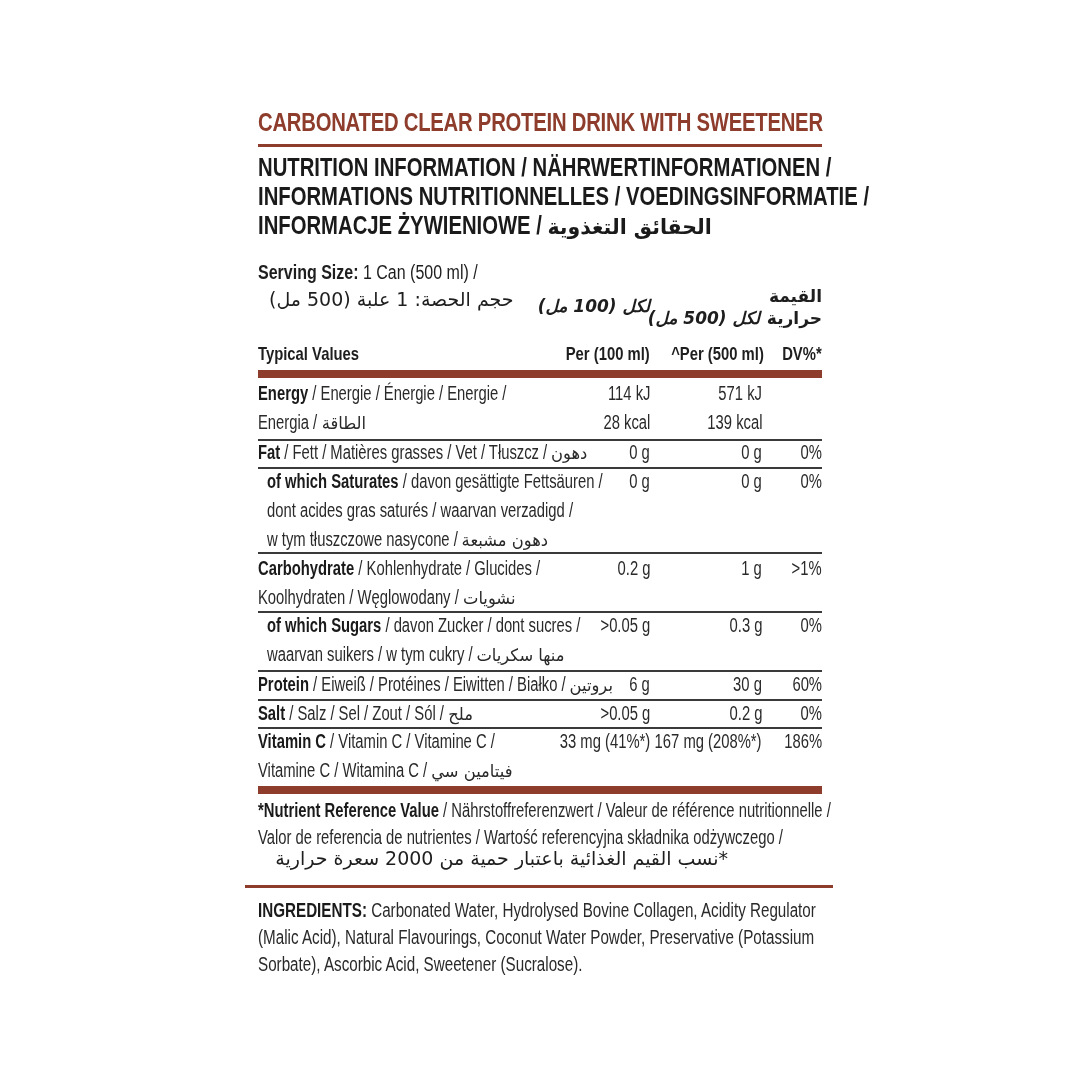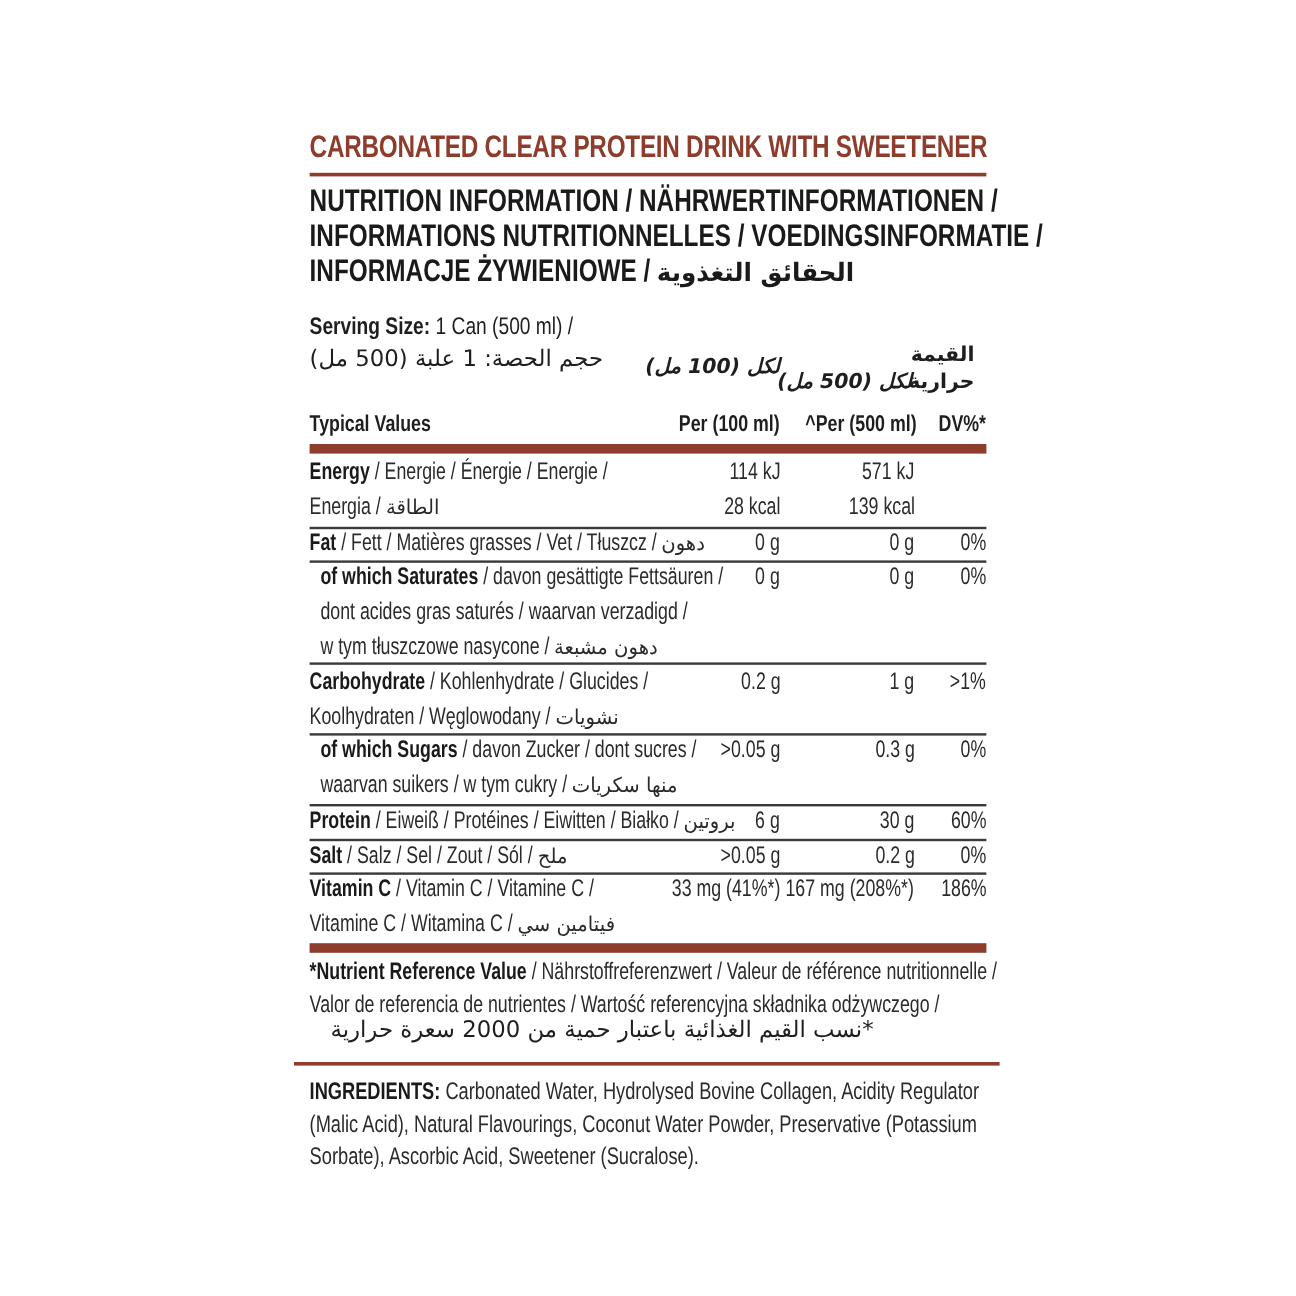--- a/index.html
+++ b/index.html
@@ -12,21 +12,21 @@
   .title-rule { position: absolute; left: 0; top: 39px; width: 564px; height: 3px; background: #8e3d2c; }
 
   .sub-heading { position: absolute; left: 0; top: 48px; width: 720px; font-size: 26px; font-weight: bold;
                  line-height: 29px; transform: scaleX(0.78); transform-origin: left; white-space: nowrap; color: #1a1a1a; }
   .arabic { font-family: "DejaVu Sans", sans-serif; font-weight: normal; }
   .sub-heading .arabic { font-weight: bold; font-size: 21px; display: inline-block; transform: scaleX(1.25); transform-origin: left; }
 
   .serving { position: absolute; left: 0; top: 153px; font-size: 20px; line-height: 28px; white-space: nowrap;
              transform: scaleX(0.8); transform-origin: left; }
   .serving b { font-weight: bold; }
-  .serving-ar { position: absolute; left: 0; top: 183px; font-size: 19px; white-space: nowrap; direction: rtl; unicode-bidi: plaintext; }
+  .serving-ar { position: absolute; left: 11px; top: 183px; font-size: 19px; white-space: nowrap; direction: rtl; unicode-bidi: plaintext; }
 
   .col-ar { position: absolute; font-size: 17px; font-weight: bold; white-space: nowrap; direction: rtl; text-align: right; }
   .hdr-row { position: absolute; top: 238px; font-size: 19px; font-weight: bold; white-space: nowrap;
              transform: scaleX(0.78); }
   .bar { position: absolute; left: 0; width: 564px; height: 8px; background: #8e3d2c; }
   .rule { position: absolute; height: 2px; background: #3a3a3a; }
 
   .row-text { position: absolute; font-size: 20px; line-height: 29px; white-space: nowrap; transform: scaleX(0.74);
               transform-origin: left; color: #2a2a2a; }
   .row-text b { font-weight: bold; color: #1a1a1a; }
@@ -52,21 +52,21 @@
 
   <div class="sub-heading">
     <div>NUTRITION INFORMATION / NÄHRWERTINFORMATIONEN /</div>
     <div>INFORMATIONS NUTRITIONNELLES / VOEDINGSINFORMATIE /</div>
     <div><span>INFORMACJE ŻYWIENIOWE /</span> <span class="arabic">الحقائق التغذوية</span></div>
   </div>
 
   <div class="serving"><b>Serving Size:</b> <span>1 Can (500 ml) /</span></div>
   <div class="serving-ar arabic">حجم الحصة: 1 علبة (500 مل)</div>
 
-  <div class="col-ar arabic" style="right:10px; top:180px; line-height:22px;">
+  <div class="col-ar arabic" style="right:0; top:180px; line-height:22px;">
     <div>القيمة</div>
     <div>حرارية</div>
   </div>
   <div class="col-ar arabic" style="right:62px; top:203px;font-style:italic;">لكل (500 مل)</div>
   <div class="col-ar arabic" style="right:172px; top:191px;font-style:italic;">لكل (100 مل)</div>
 
   <div class="hdr-row" style="left:0; transform-origin:left;">Typical Values</div>
   <div class="hdr-row" style="right:172px; transform-origin:right;">Per (100 ml)</div>
   <div class="hdr-row" style="right:58px; transform-origin:right;">^Per (500 ml)</div>
   <div class="hdr-row" style="right:0; transform-origin:right;">DV%*</div>

